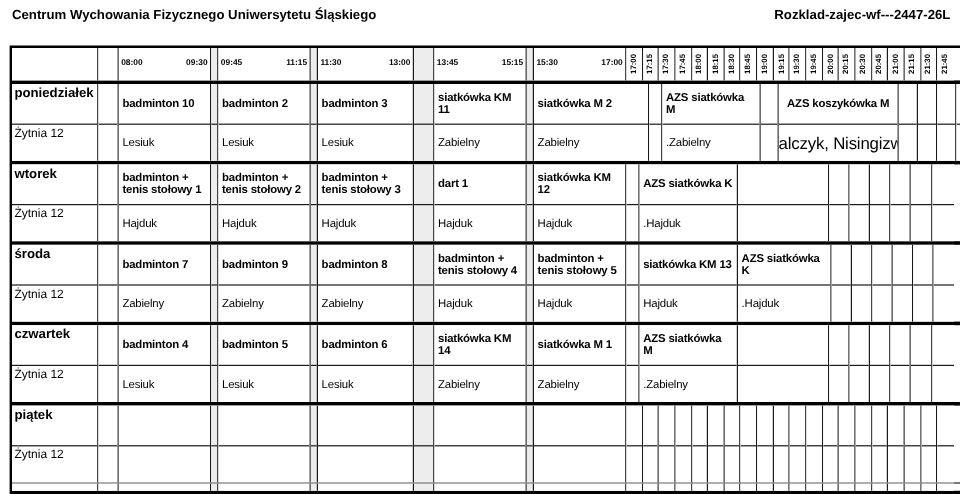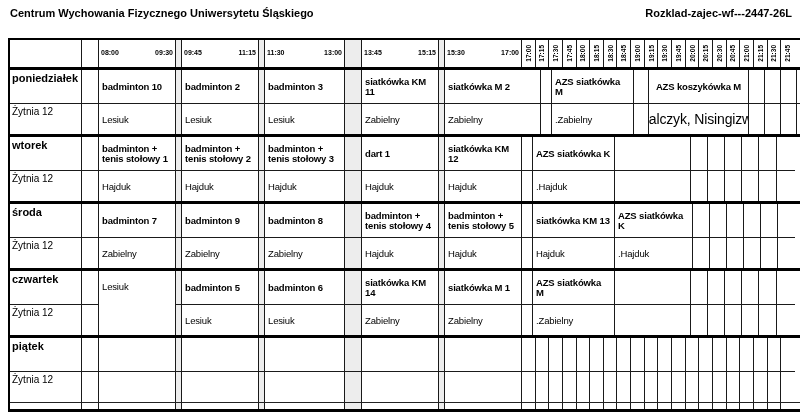--- a/index.html
+++ b/index.html
@@ -513,20 +513,23 @@
         </div>
         <div class="part bot">
           <div class="location">Żytnia 12</div>
         </div>
       </div>
       <div class="cell" style="width: 17px;">
         <div class="part top"></div>
         <div class="part bot"></div>
       </div>
       <div class="cell class-cell" style="width: 77px;">
+        <div class="part top">
+          <div class="title">badminton 4</div>
+        </div>
         <div class="part bot">
           <div class="instr">Lesiuk</div>
         </div>
       </div>
       <div class="cell gap" style="width: 6px;">
         <div class="part top"></div>
         <div class="part bot"></div>
       </div>
       <div class="cell class-cell" style="width: 77px;">
         <div class="part top">

